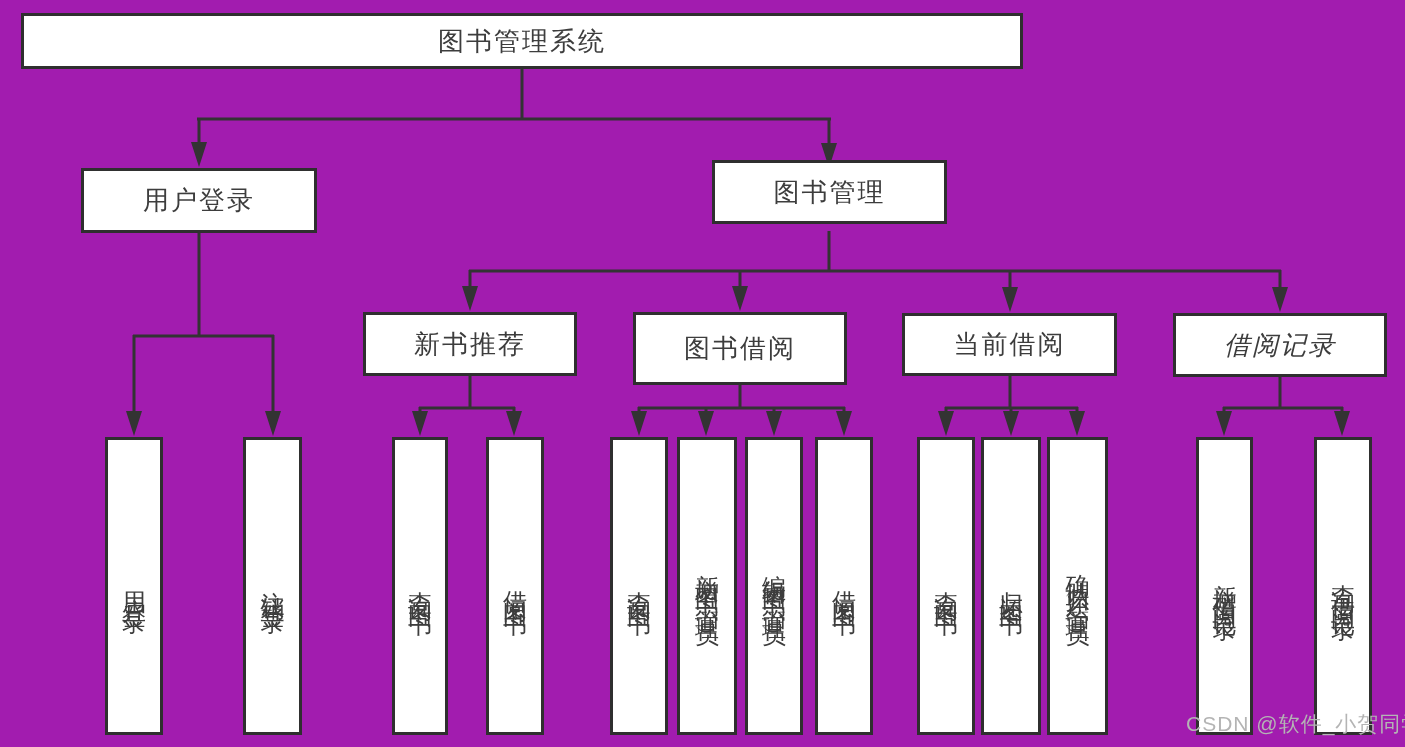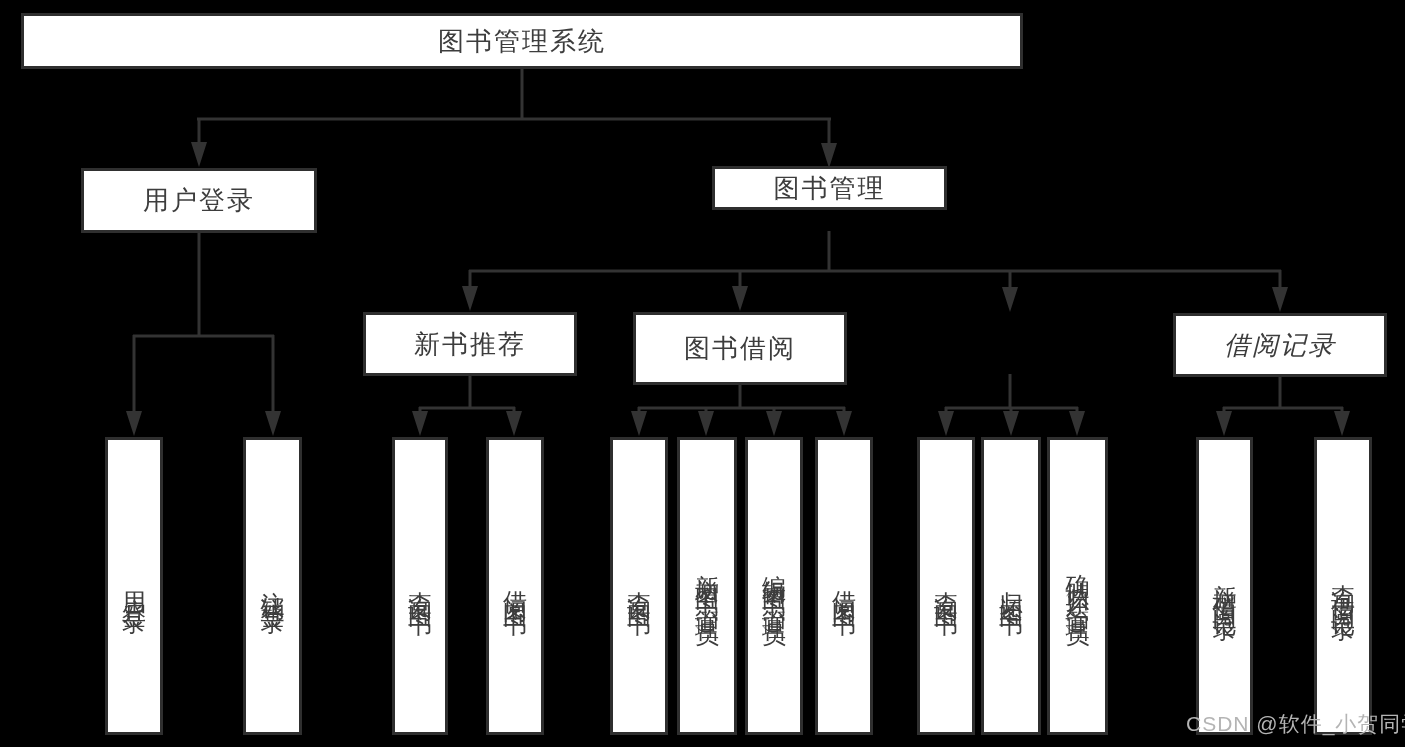--- a/index.html
+++ b/index.html
@@ -1,20 +1,20 @@
 <!DOCTYPE html>
 <html><head>
 <meta charset="utf-8">
 <style>
   html, body { margin: 0; padding: 0; background: #ffffff; }
   #stage {
     position: relative;
     width: 1405px;
     height: 747px;
-    background: #000000;
+    background: #a21caf;
     font-family: "Liberation Sans", "DejaVu Sans", sans-serif;
     overflow: hidden;
   }
   #connector-svg {
     position: absolute;
     left: 0; top: 0;
     width: 1405px; height: 747px;
     z-index: 1;
   }
   .hbox {
@@ -82,24 +82,25 @@
              M134 436 l-8 -25 h16 Z M273 436 l-8 -25 h16 Z
              M420 436 l-8 -25 h16 Z M514 436 l-8 -25 h16 Z
              M639 436 l-8 -25 h16 Z M706 436 l-8 -25 h16 Z M774 436 l-8 -25 h16 Z M844 436 l-8 -25 h16 Z
              M946 436 l-8 -25 h16 Z M1011 436 l-8 -25 h16 Z M1077 436 l-8 -25 h16 Z
              M1224 436 l-8 -25 h16 Z M1342 436 l-8 -25 h16 Z" fill="#333333" stroke="none"></path>
   </svg>
 
   <div class="hbox" style="left:21px; top:13px; width:1002px; height:56px;">图书管理系统</div>
 
   <div class="hbox" style="left:81px; top:168px; width:236px; height:65px;">用户登录</div>
-  <div class="hbox" style="left:712px; top:166px; width:235px; height:44px;text-align:center;">图书管理</div>
+  <div class="hbox" style="left:712px; top:160px; width:235px; height:64px;text-align:center;">图书管理</div>
 
   <div class="hbox" style="left:363px; top:312px; width:214px; height:64px;">新书推荐</div>
   <div class="hbox" style="left:633px; top:312px; width:214px; height:73px;">图书借阅</div>
+  <div class="hbox" style="left:902px; top:313px; width:215px; height:63px;">当前借阅</div>
   <div class="hbox" style="left:1173px; top:313px; width:214px; height:64px;font-style:italic;">借阅记录</div>
 
   <div class="leaf" style="left:105px; width:58px;">
     <span class="vtext">用户登录</span>
   </div>
   <div class="leaf" style="left:243px; width:59px;">
     <span class="vtext">注销登录</span>
   </div>
 
   <div class="leaf" style="left:392px; width:56px;">

